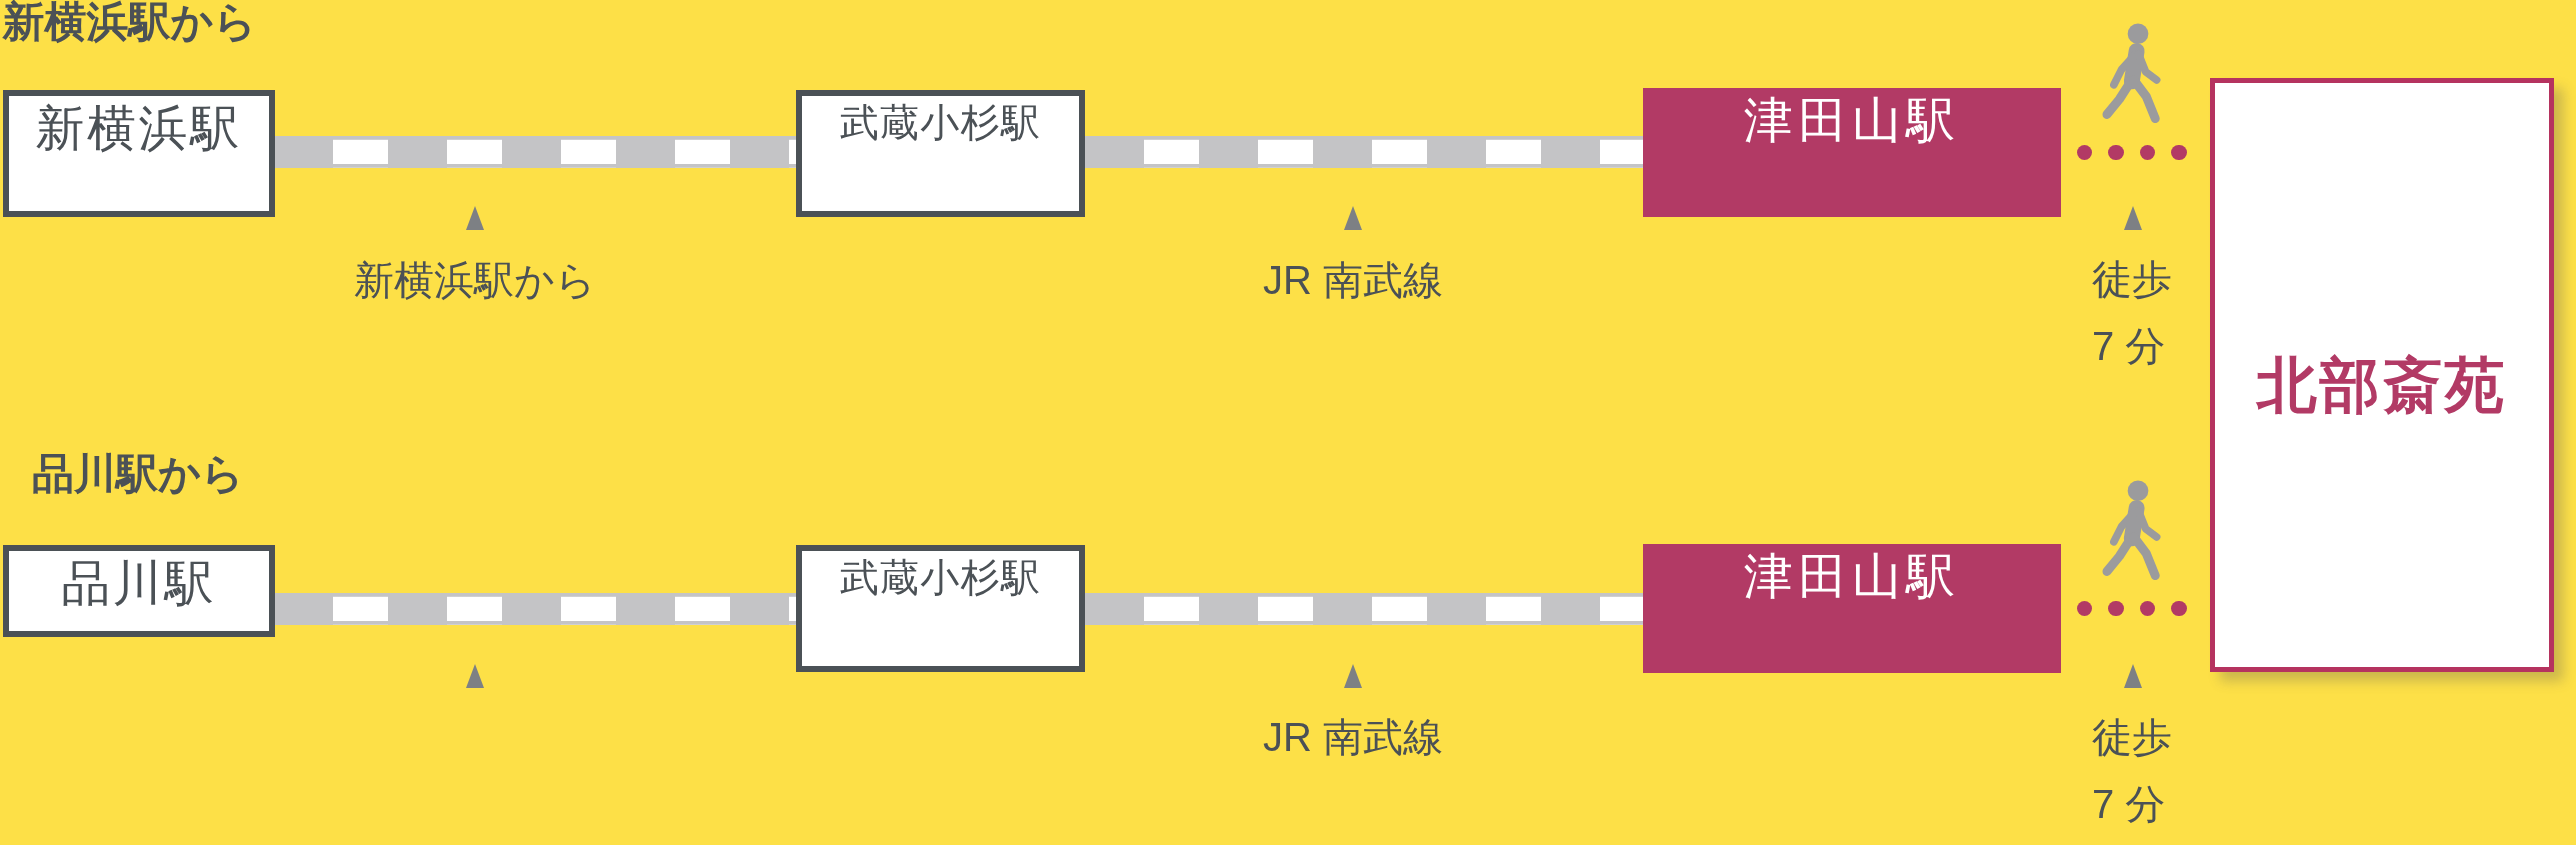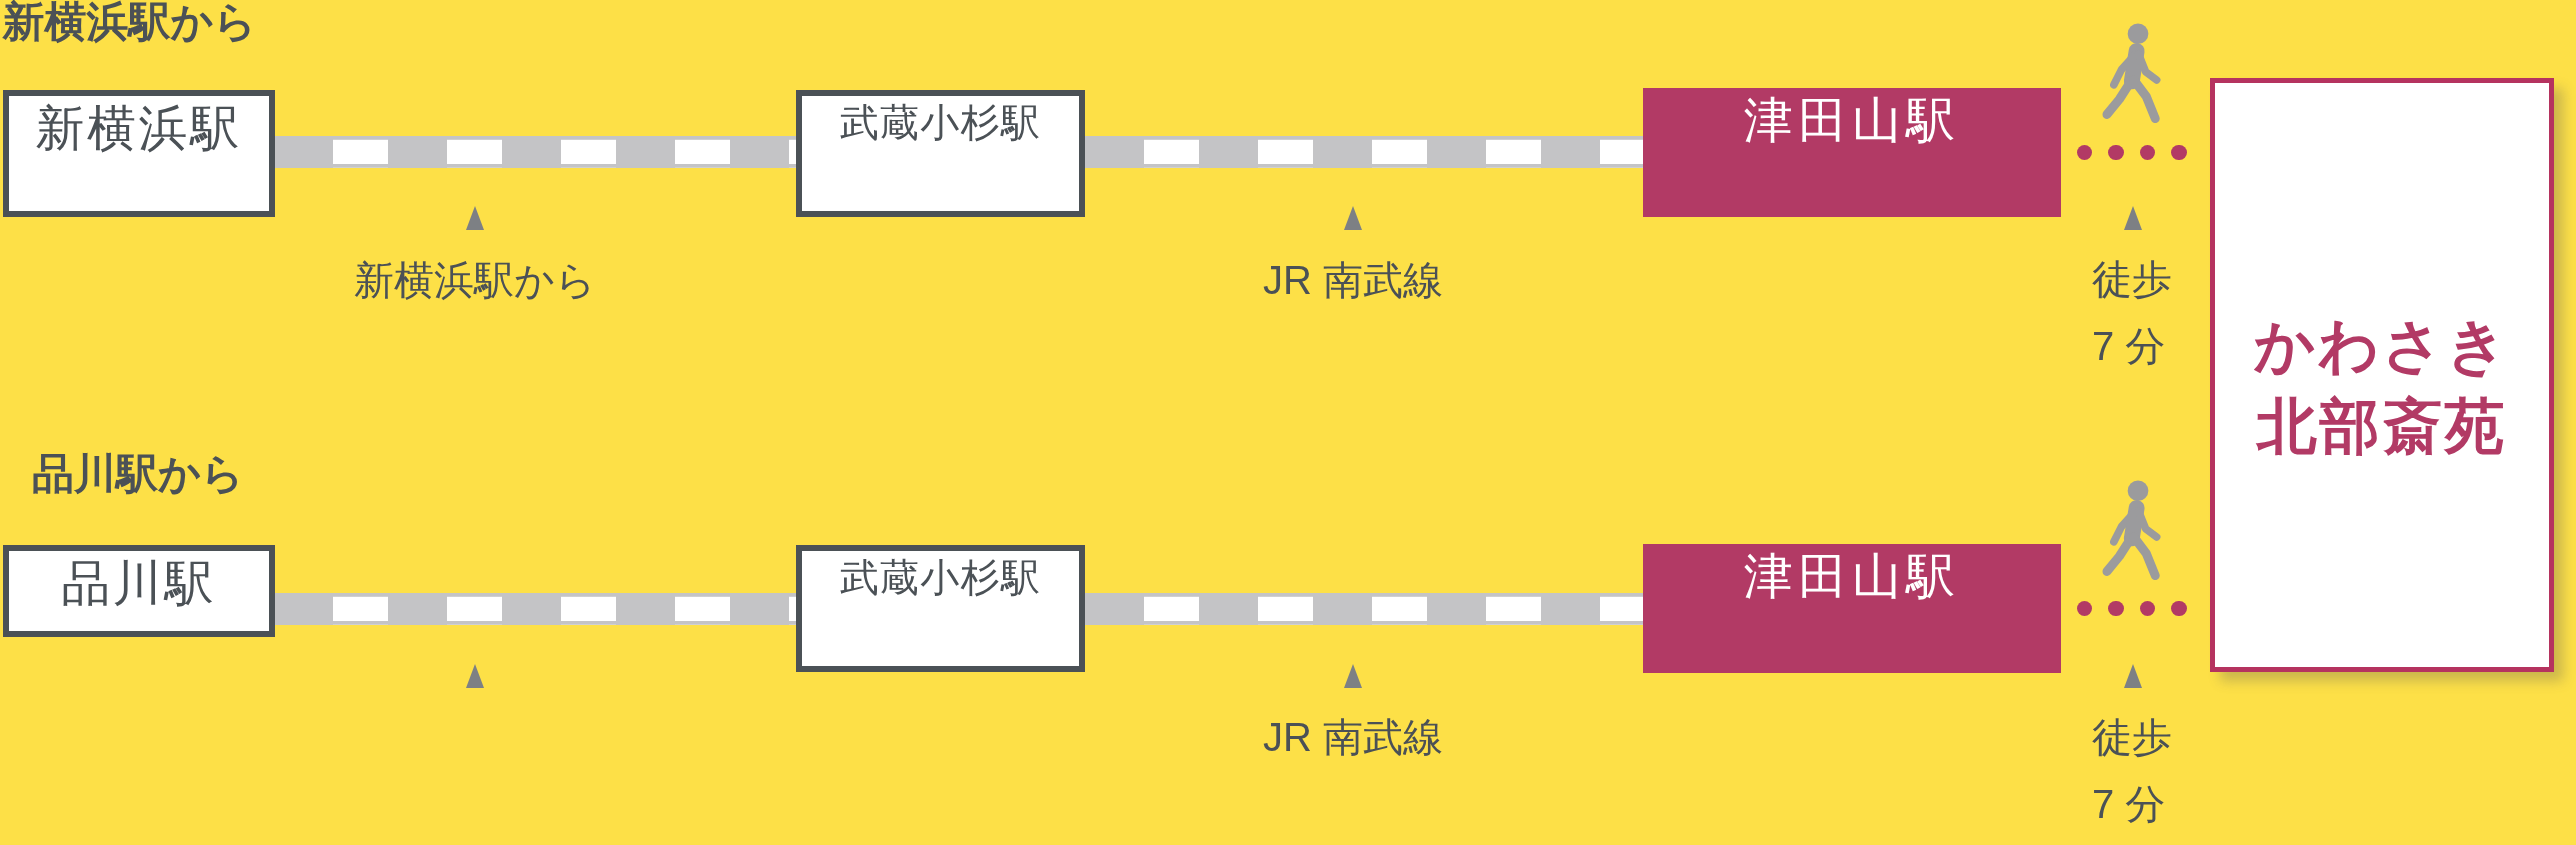--- a/index.html
+++ b/index.html
@@ -191,18 +191,17 @@
     <span class="dot"></span>
     <span class="dot"></span>
   </div>
   <div class="tri" style="left:2133px;top:664px"></div>
   <div class="walklabel" style="left:2132px;top:704px">
     <div>徒歩</div>
     <div>7 分</div>
   </div>
 
   <div class="dest">
-    <div>かわさき</div>
     <div>北部斎苑</div>
   </div>
 
 </div>
 
 
 </body></html>

